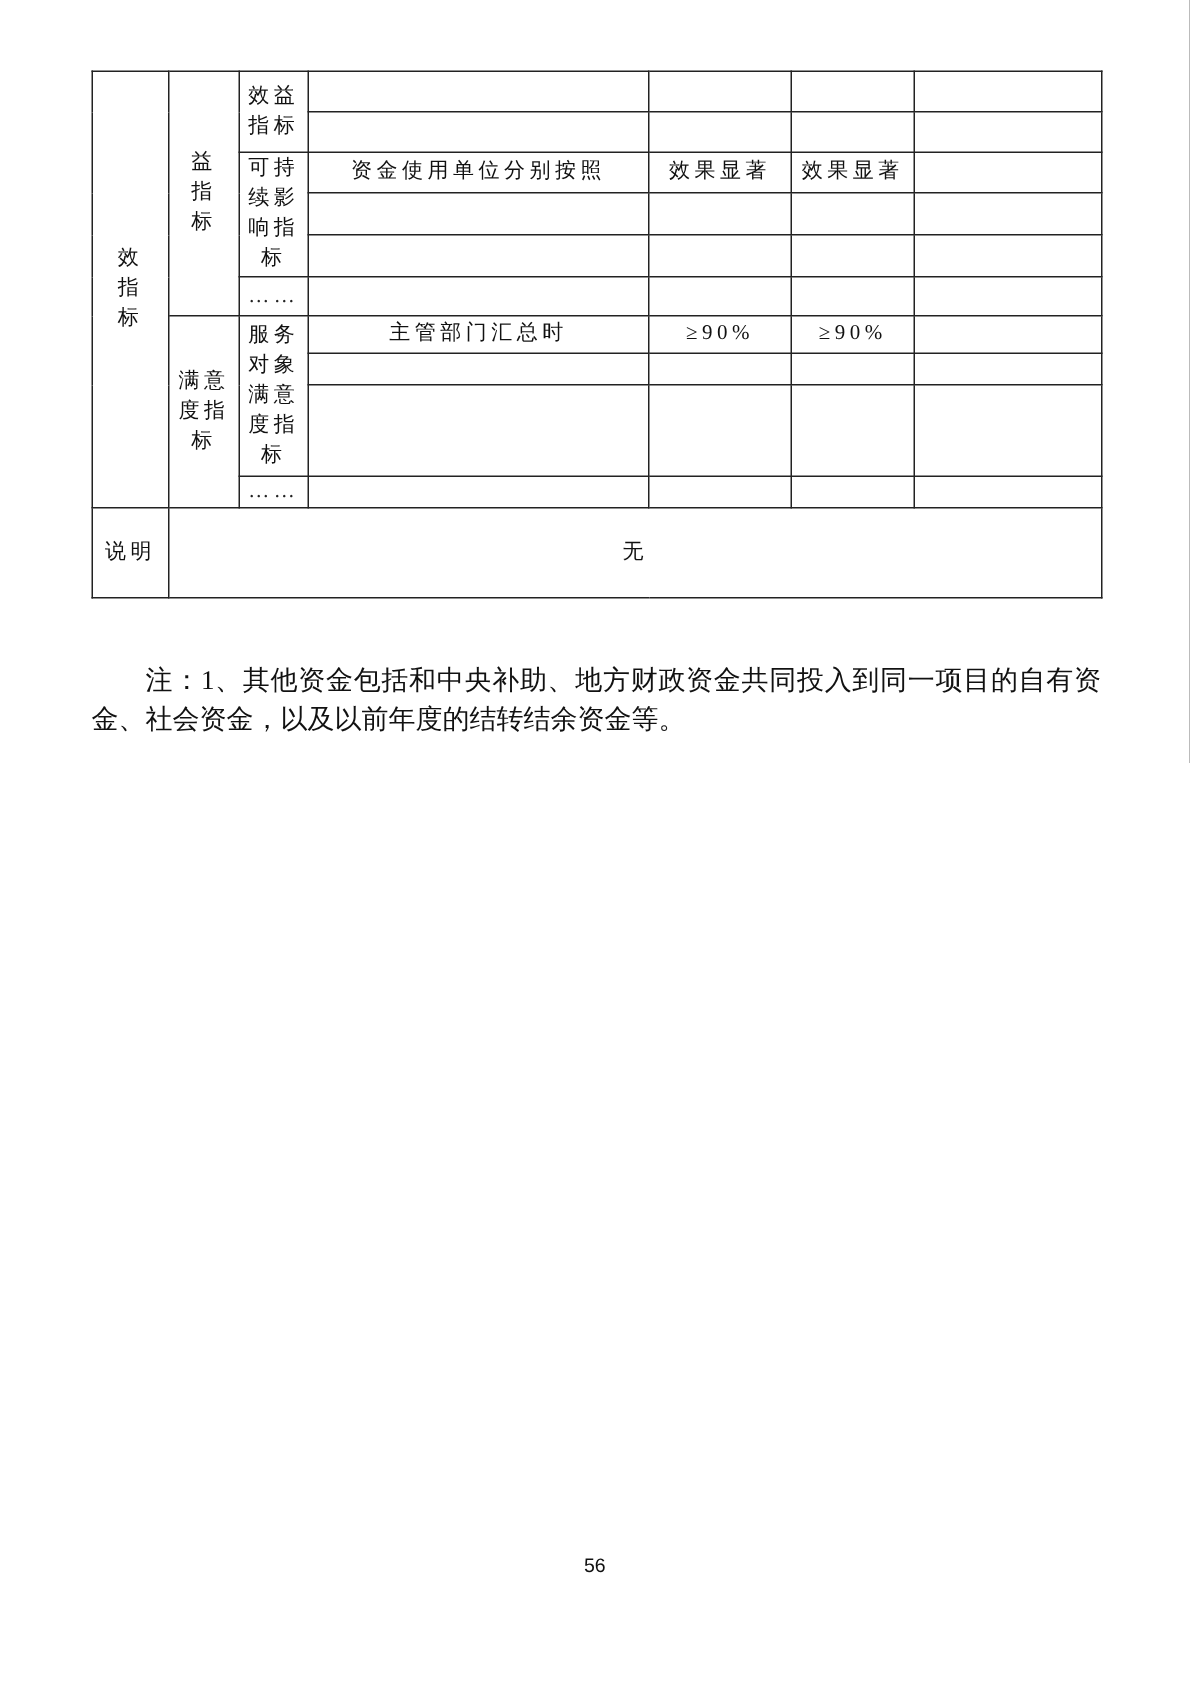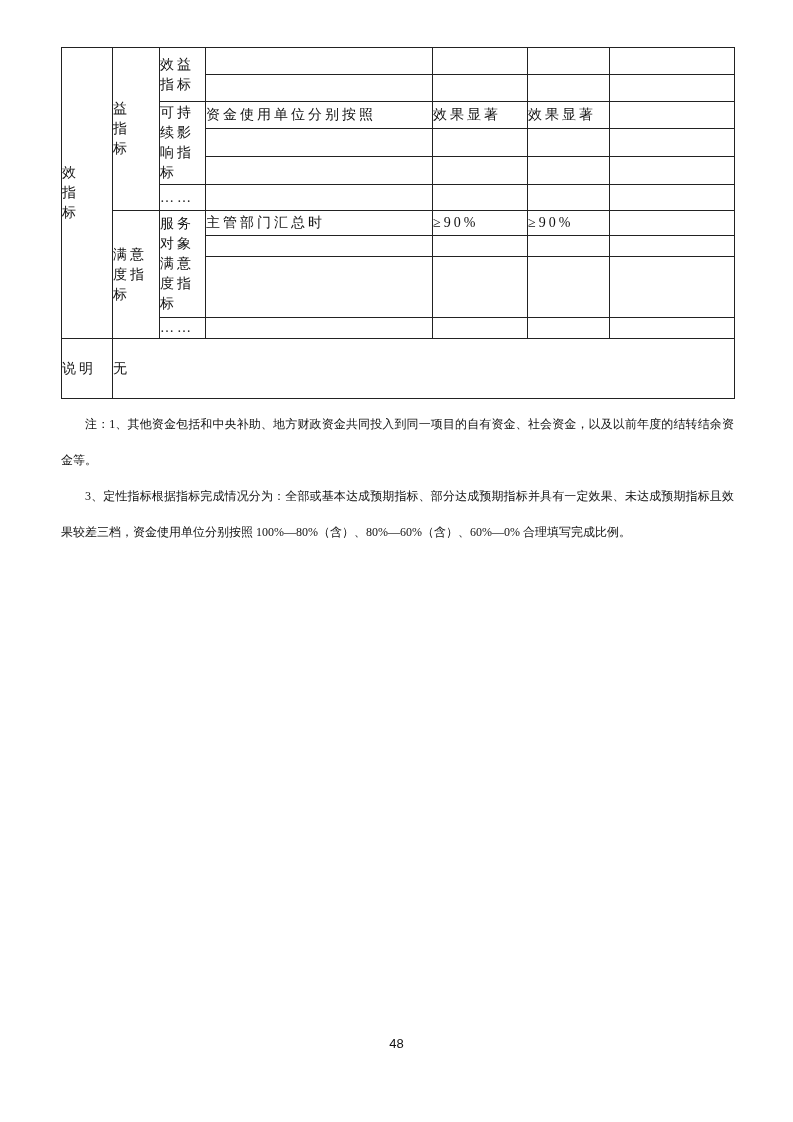--- a/index.html
+++ b/index.html
@@ -12,20 +12,21 @@
     overflow:hidden;
   }
   table.perf {
     position:absolute; left:61px; top:47px;
     border-collapse:collapse; table-layout:fixed;
     width:673px;
   }
   table.perf td {
     border:1px solid #222;
     padding:0;
+    text-align:center;
     vertical-align:middle;
     font-size:14px;
     letter-spacing:3px;
     line-height:20px;
     overflow:hidden;
   }
   td.vlabel { white-space:pre-line; }
   td.topalign { vertical-align:top; padding-top:3px; }
   td.pad-top { vertical-align:top; padding-top:4px; }
   td.ellipsis { font-size:12px; letter-spacing:2px; color:#222; }
@@ -36,22 +37,22 @@
   tr.r3  td { height:26px; }
   tr.r4  td { height:27px; }
   tr.r5  td { height:27px; }
   tr.r6  td { height:25px; }
   tr.r7  td { height:24px;font-family:Liberation Serif, serif; }
   tr.r8  td { height:20px; }
   tr.r9  td { height:60px; }
   tr.r10 td { height:19px; }
   tr.r11 td { height:59px;font-family:Liberation Serif, serif; }
   .notes {
-    position:absolute; left:61px; top:406px; width:673px;
-    font-size:12px; line-height:36px;
+    position:absolute; left:61px; top:440px; width:673px;
+    font-size:18px; line-height:26px;
     text-align:justify;
   }
   .notes p { margin:0; text-indent:2em; }
   .page-number {
     position:absolute; left:0; top:1036px; width:100%;
     text-align:center; font-size:13px;
     font-family:"Liberation Sans","DejaVu Sans",sans-serif;
   }
 </style>
 </head>
@@ -154,18 +155,17 @@
       </tr>
       <tr class="r11">
         <td>说明</td>
         <td colspan="6">无</td>
       </tr>
     </tbody>
   </table>
 
   <div class="notes">
     <p>注：1、其他资金包括和中央补助、地方财政资金共同投入到同一项目的自有资金、社会资金，以及以前年度的结转结余资金等。</p>
-    <p>3、定性指标根据指标完成情况分为：全部或基本达成预期指标、部分达成预期指标并具有一定效果、未达成预期指标且效果较差三档，资金使用单位分别按照 100%—80%（含）、80%—60%（含）、60%—0% 合理填写完成比例。</p>
   </div>
 
-  <div class="page-number">48</div>
+  <div class="page-number">56</div>
 
 </div>
 
 </body></html>

